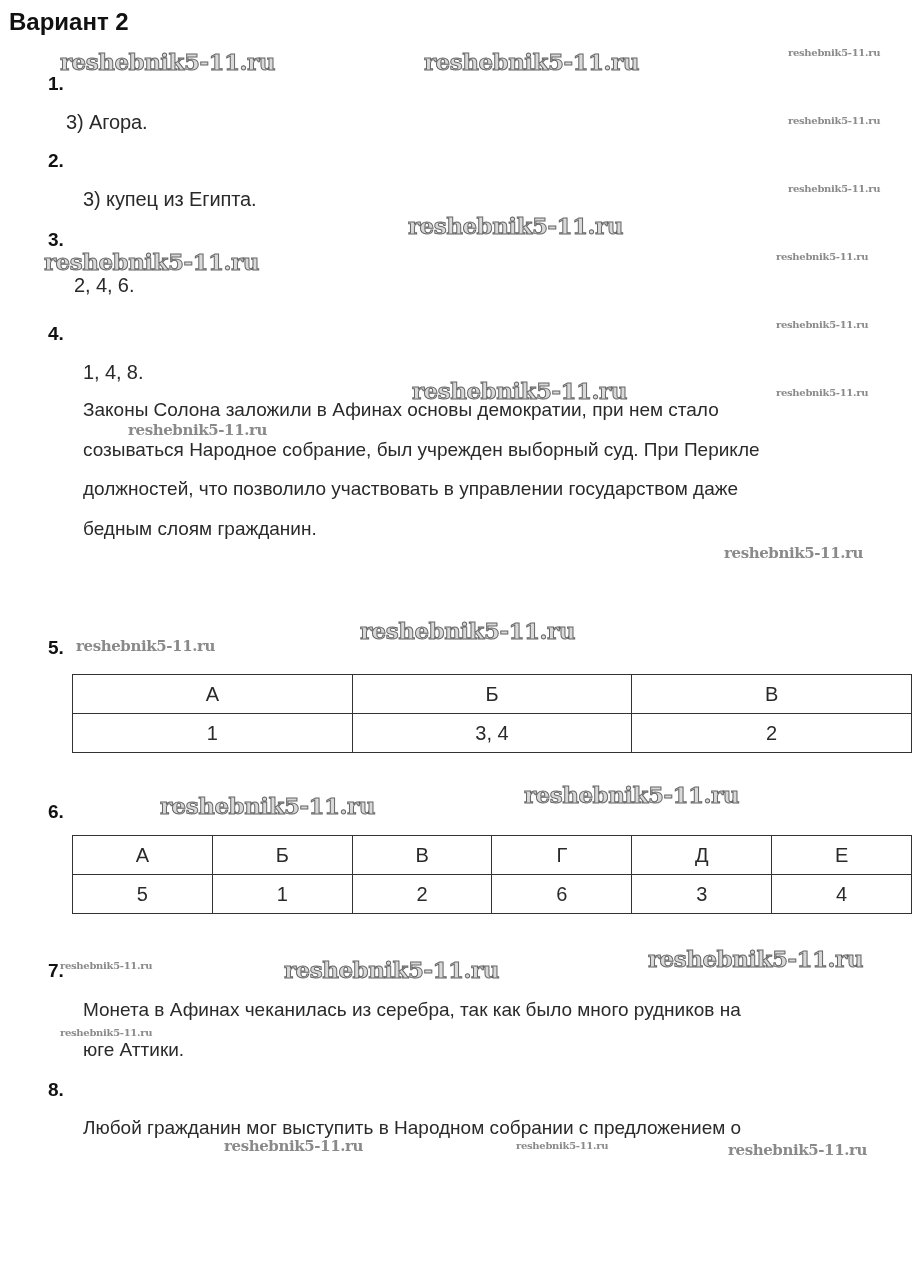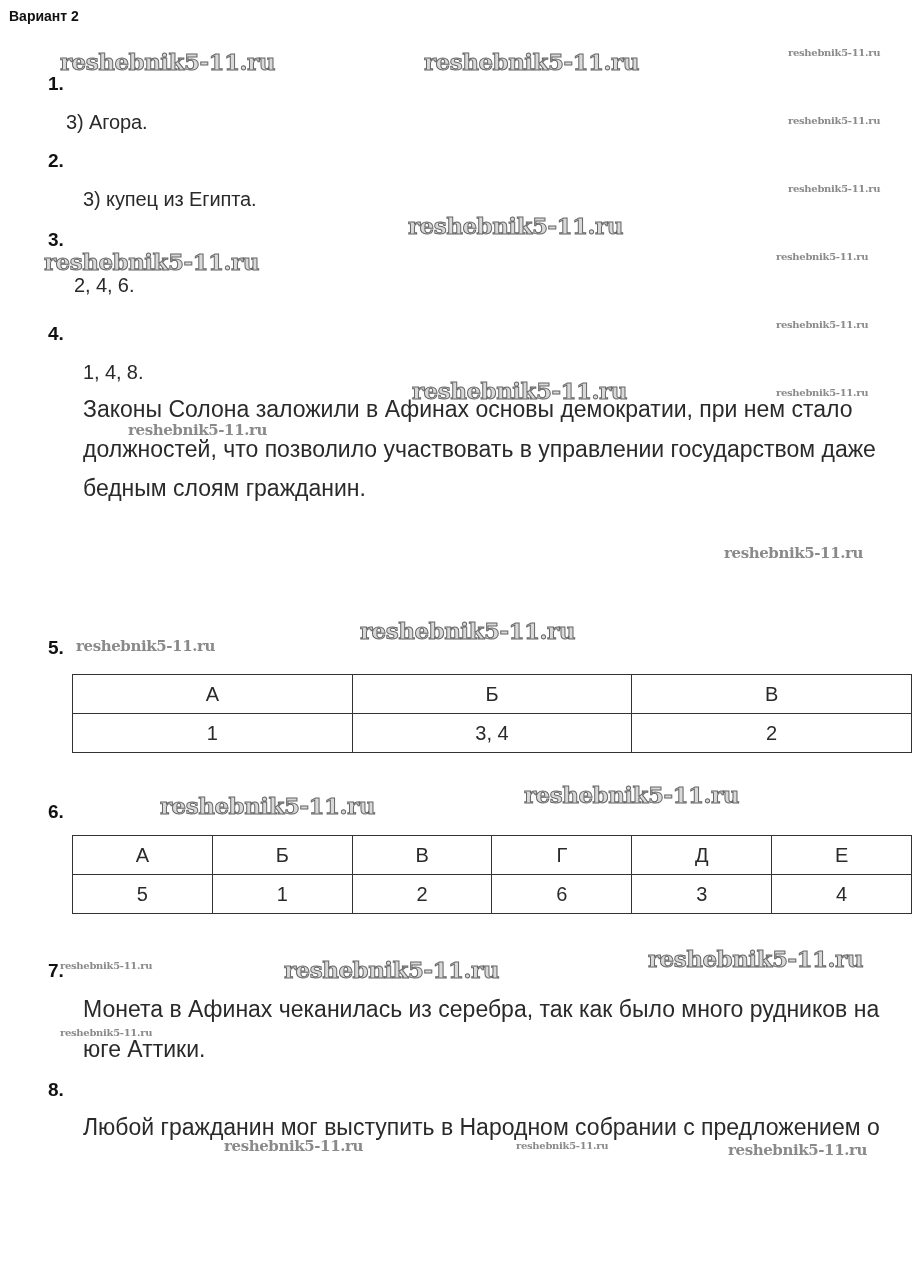--- a/index.html
+++ b/index.html
@@ -1,22 +1,22 @@
 <!DOCTYPE html>
 <html><head>
 <meta charset="utf-8">
 <style>
   html, body { margin: 0; padding: 0; background: #ffffff; }
   body { width: 922px; height: 1268px; position: relative; overflow: hidden;
          font-family: "Liberation Sans", sans-serif; color: #262626; }
   .abs { position: absolute; white-space: nowrap; }
-  .title { left: 9px; top: 8px; font-size: 14px; font-weight: bold; color: #111; }
+  .title { left: 9px; top: 8px; font-size: 24px; font-weight: bold; color: #111; }
   .num { font-size: 19px; font-weight: bold; color: #111; }
   .txt { font-size: 20px; color: #2a2a2a; letter-spacing: -0.1px; }
-  .para { left: 83px; font-size: 23px; color: #2a2a2a; line-height: 39.5px; width: 830px; white-space: normal; }
+  .para { left: 83px; font-size: 19px; color: #2a2a2a; line-height: 39.5px; width: 830px; white-space: normal; }
   .wm-big { font-family: "DejaVu Serif", serif; font-weight: bold; font-size: 23px;
             color: #d9d9d9; -webkit-text-stroke: 1px #666; letter-spacing: -0.5px; }
   .wm-mid { font-family: "DejaVu Serif", serif; font-weight: bold; font-size: 15px;
             color: #8a8a8a; letter-spacing: -0.4px; }
   .wm-sm { font-family: "DejaVu Serif", serif; font-weight: bold; font-size: 10px;
            color: #8a8a8a; letter-spacing: -0.3px; }
   table.ans { position: absolute; border-collapse: collapse; font-size: 20px; color: #2a2a2a; }
   table.ans td { border: 1px solid #333; text-align: center; height: 38px; padding: 0; vertical-align: middle; }
 </style>
 </head>
@@ -55,20 +55,21 @@
 <div class="abs num" style="left:48px;top:150px">2.</div>
 <div class="abs txt" style="left:83px;top:188px">3) купец из Египта.</div>
 
 <div class="abs num" style="left:48px;top:229px">3.</div>
 <div class="abs txt" style="left:74px;top:274px">2, 4, 6.</div>
 
 <div class="abs num" style="left:48px;top:323px">4.</div>
 <div class="abs txt" style="left:83px;top:361px">1, 4, 8.</div>
 <div class="abs para" style="top:390px">
   <div>Законы Солона заложили в Афинах основы демократии, при нем стало</div>
+  <div>созываться Народное собрание, был учрежден выборный суд. При Перикле</div>
   <div>должностей, что позволило участвовать в управлении государством даже</div>
   <div>бедным слоям гражданин.</div>
 </div>
 
 <div class="abs num" style="left:48px;top:637px">5.</div>
 <table class="ans" style="left:72px;top:674px;width:840px">
   <tbody>
       <tr>
     <td style="width:33.3%">А</td>
     <td style="width:33.3%">Б</td>

